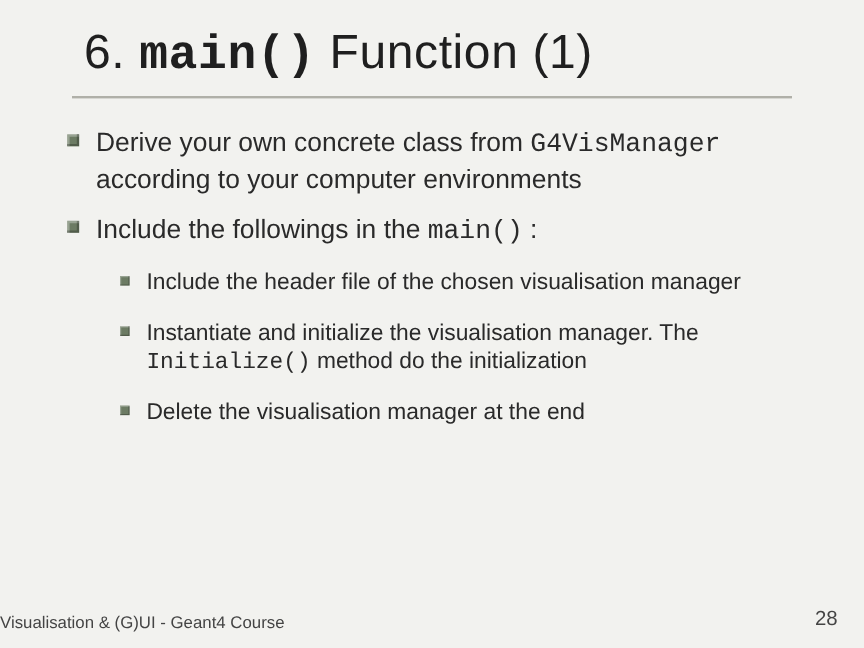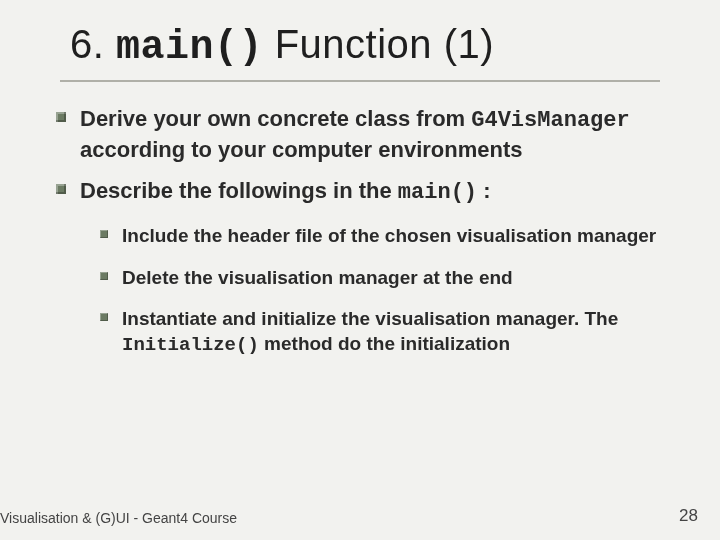--- a/index.html
+++ b/index.html
@@ -34,21 +34,20 @@
     background: #b0b0a8;
     margin: 4px 60px 22px 60px;
   }
   .body {
     padding: 0 40px 0 80px;
   }
   ul.level1 {
     list-style: none;
     margin: 0;
     padding: 0;
-    font-weight: bold;
   }
   ul.level1 > li {
     position: relative;
     margin-bottom: 12px;
     font-size: 22px;
     line-height: 1.32;
   }
   ul.level1 > li::before {
     content: "";
     position: absolute;
@@ -112,31 +111,31 @@
   <div class="underline"></div>
 
   <div class="body">
     <ul class="level1">
 
       <li>
         <span>Derive your own concrete class from </span><span class="mono">G4VisManager</span><span> according to your computer environments</span>
       </li>
 
       <li>
-        <span>Describe the followings in the </span><span class="mono">main()</span><span> :</span>
+        <span>Include the followings in the </span><span class="mono">main()</span><span> :</span>
 
         <ul class="level2">
           <li>
             <span>Include the header file of the chosen visualisation manager</span>
           </li>
           <li>
-            <span>Delete the visualisation manager at the end</span>
+            <span>Instantiate and initialize the visualisation manager. The </span><span class="mono">Initialize()</span><span> method do the initialization</span>
           </li>
           <li>
-            <span>Instantiate and initialize the visualisation manager. The </span><span class="mono">Initialize()</span><span> method do the initialization</span>
+            <span>Delete the visualisation manager at the end</span>
           </li>
         </ul>
       </li>
 
 
     </ul>
   </div>
 
   <div class="footer">Visualisation &amp; (G)UI - Geant4 Course</div>
   <div class="pagenum">28</div>

